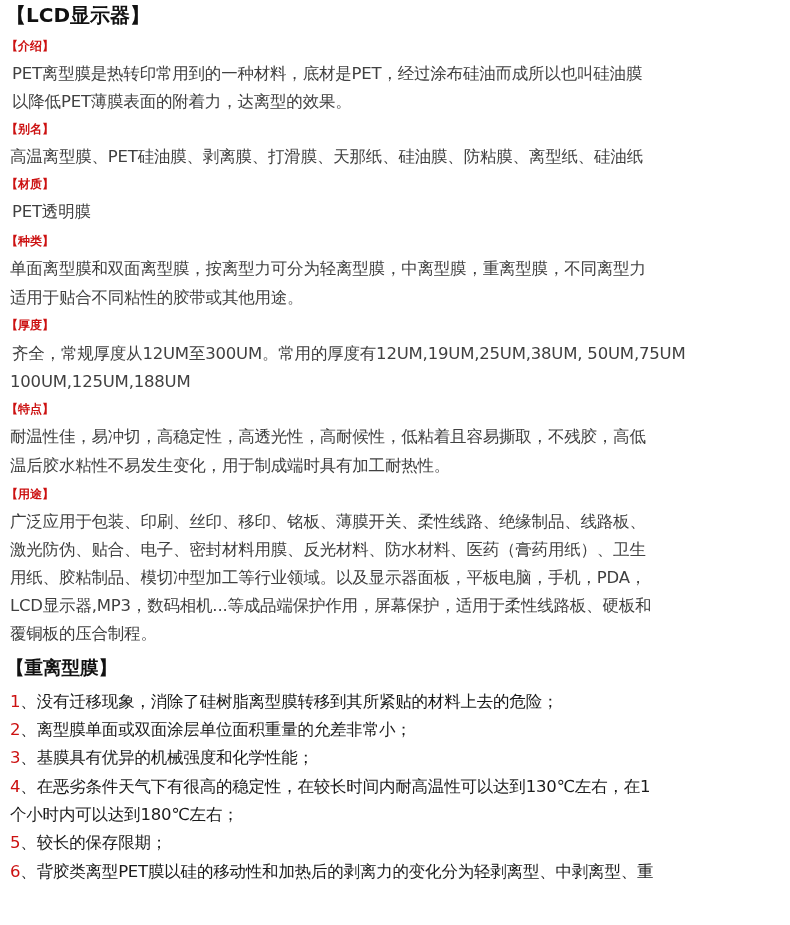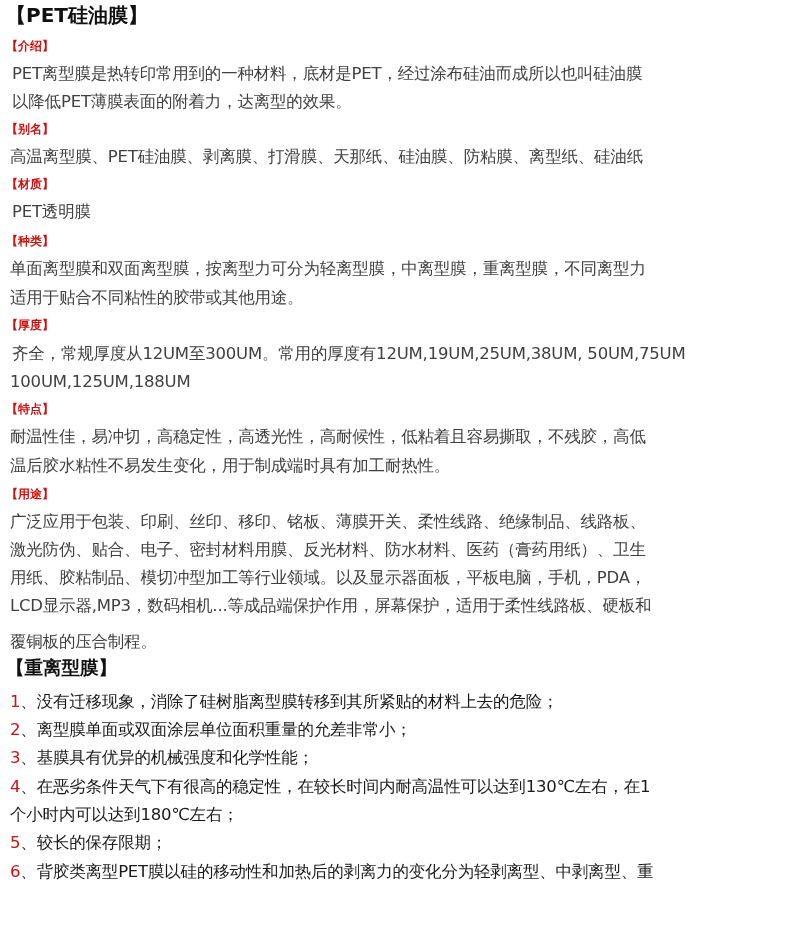--- a/index.html
+++ b/index.html
@@ -73,21 +73,21 @@
       line-height: 28px;
       white-space: nowrap;
       letter-spacing: -0.2px;
     }
   </style>
 </head>
 <body>
 
 <div class="page">
 
-  <div class="main-title">【PET硅油膜】</div>
+  <div class="main-title">【LCD显示器】</div>
 
   <div class="section-heading" style="top:34px;">【介绍】</div>
   <div class="text-line" style="top:60px;">PET离型膜是热转印常用到的一种材料，底材是PET，经过涂布硅油而成所以也叫硅油膜</div>
   <div class="text-line" style="top:88px;">以降低PET薄膜表面的附着力，达离型的效果。</div>
 
   <div class="section-heading" style="top:117px;">【别名】</div>
   <div class="text-line flush" style="top:143px;">高温离型膜、PET硅油膜、剥离膜、打滑膜、天那纸、硅油膜、防粘膜、离型纸、硅油纸</div>
 
   <div class="section-heading" style="top:172px;">【材质】</div>
   <div class="text-line" style="top:198px;">PET透明膜</div>
@@ -102,21 +102,21 @@
 
   <div class="section-heading" style="top:397px;">【特点】</div>
   <div class="text-line flush" style="top:423px;">耐温性佳，易冲切，高稳定性，高透光性，高耐候性，低粘着且容易撕取，不残胶，高低</div>
   <div class="text-line flush" style="top:452px;">温后胶水粘性不易发生变化，用于制成端时具有加工耐热性。</div>
 
   <div class="section-heading" style="top:482px;">【用途】</div>
   <div class="text-line flush" style="top:508px;">广泛应用于包装、印刷、丝印、移印、铭板、薄膜开关、柔性线路、绝缘制品、线路板、</div>
   <div class="text-line flush" style="top:536px;">激光防伪、贴合、电子、密封材料用膜、反光材料、防水材料、医药（膏药用纸）、卫生</div>
   <div class="text-line flush" style="top:564px;">用纸、胶粘制品、模切冲型加工等行业领域。以及显示器面板，平板电脑，手机，PDA，</div>
   <div class="text-line flush" style="top:592px;">LCD显示器,MP3，数码相机...等成品端保护作用，屏幕保护，适用于柔性线路板、硬板和</div>
-  <div class="text-line flush" style="top:620px;margin-top:8px;">覆铜板的压合制程。</div>
+  <div class="text-line flush" style="top:620px;">覆铜板的压合制程。</div>
 
   <div class="sub-title">【重离型膜】</div>
 
   <div class="list-line" style="top:688px;">
     <span class="num">1</span><span>、</span><span>没有迁移现象，消除了硅树脂离型膜转移到其所紧贴的材料上去的危险；</span>
   </div>
   <div class="list-line" style="top:716px;">
     <span class="num">2</span><span>、</span><span>离型膜单面或双面涂层单位面积重量的允差非常小；</span>
   </div>
   <div class="list-line" style="top:744px;">

